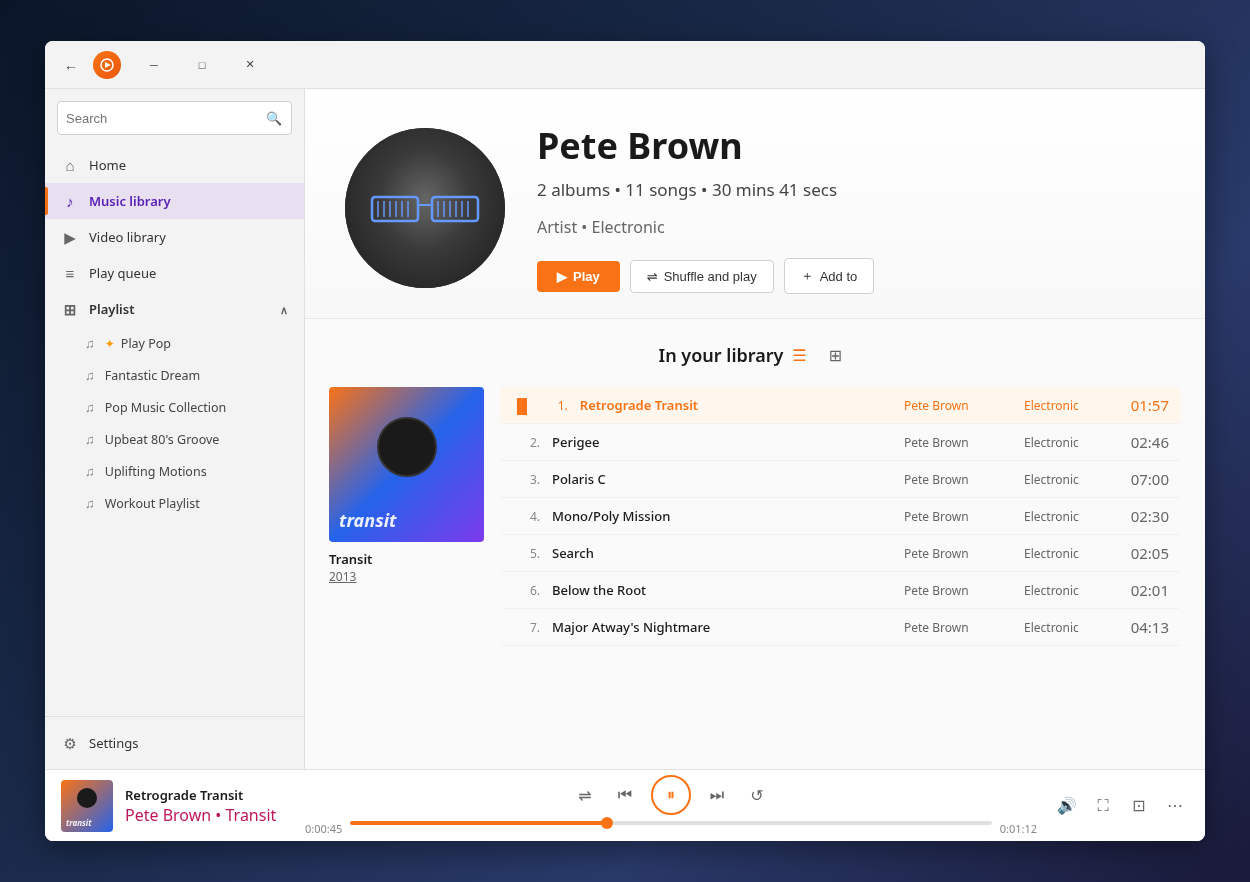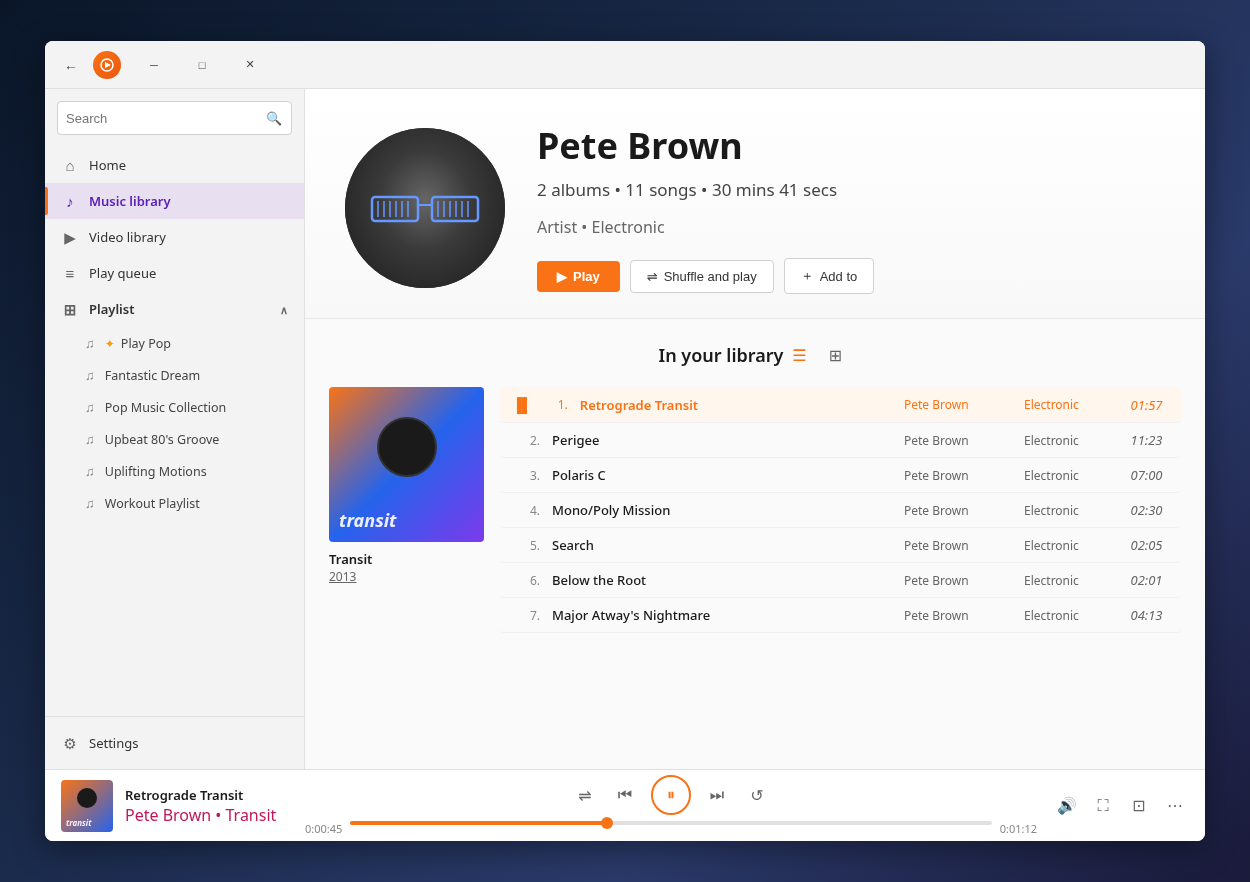--- a/index.html
+++ b/index.html
@@ -342,24 +342,23 @@
     }
     .track-row.active .track-artist { color: #f97316; }
     .track-genre {
       width: 100px;
       font-size: 12px;
       color: #666;
     }
     .track-row.active .track-genre { color: #f97316; }
     .track-duration {
       width: 45px;
-      font-size: 13px;
+      font-size: 15px;
       color: #666;
-      text-align: center;
-      font-style: italic;
+      text-align: right;
     }
     .track-row.active .track-duration { color: #f97316; }
 
     
     .nowplaying {
       height: 72px;
       background: white;
       border-top: 1px solid #e0e0e0;
       display: flex;
       align-items: center;
@@ -634,21 +633,21 @@
               <span class="track-name">Retrograde Transit</span>
               <span class="track-artist">Pete Brown</span>
               <span class="track-genre">Electronic</span>
               <span class="track-duration">01:57</span>
             </div>
             <div class="track-row">
               <span class="track-num">2.</span>
               <span class="track-name">Perigee</span>
               <span class="track-artist">Pete Brown</span>
               <span class="track-genre">Electronic</span>
-              <span class="track-duration">11:23</span>
+              <span class="track-duration">02:46</span>
             </div>
             <div class="track-row">
               <span class="track-num">3.</span>
               <span class="track-name">Polaris C</span>
               <span class="track-artist">Pete Brown</span>
               <span class="track-genre">Electronic</span>
               <span class="track-duration">07:00</span>
             </div>
             <div class="track-row">
               <span class="track-num">4.</span>

